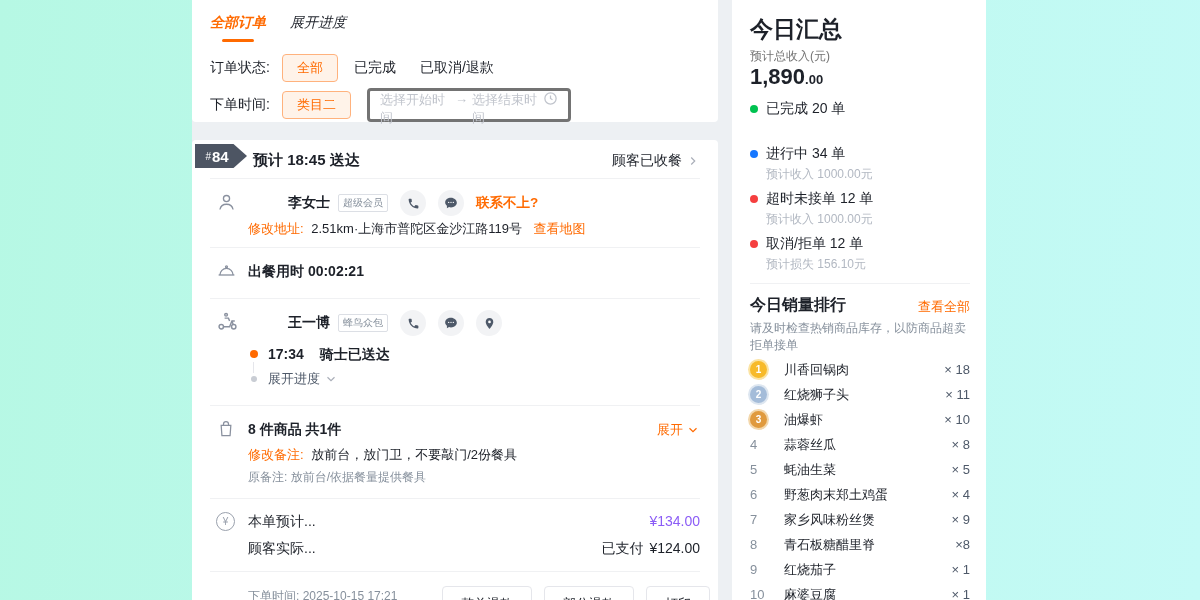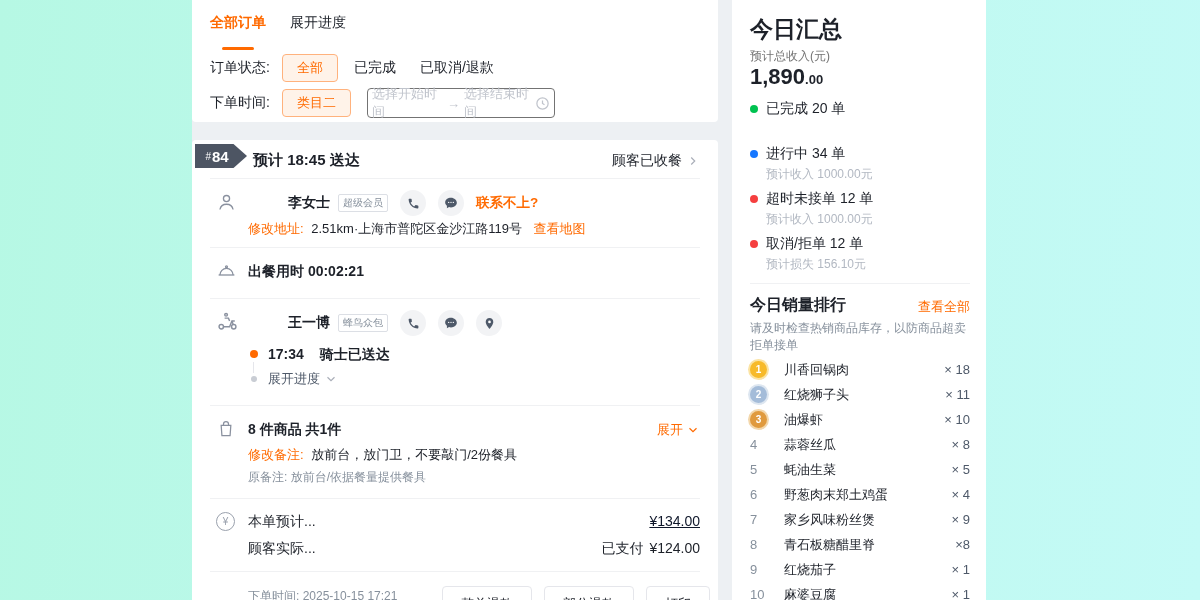--- a/index.html
+++ b/index.html
@@ -7,30 +7,30 @@
     background:linear-gradient(95deg,#b6f8e4 0%,#bef9ee 55%,#c4faf6 100%);
     font-family:"Liberation Sans","DejaVu Sans",sans-serif;color:#1d2129;}
   .content-bg{position:absolute;left:192px;top:0;width:794px;height:600px;background:#edf0f3;}
   .card{position:absolute;background:#fff;border-radius:4px;}
   .filter-card{left:192px;top:0;width:526px;height:122px;border-radius:0 0 4px 4px;}
   .order-card{left:192px;top:140px;width:526px;height:520px;}
   .right-panel{left:732px;top:0;width:254px;height:600px;background:#fff;border-radius:0;}
 
   
   .tabs{position:absolute;left:18px;top:14px;display:flex;gap:24px;}
-  .tab{font-size:14px;cursor:pointer;position:relative;padding-bottom:18px;}
+  .tab{font-size:14px;cursor:pointer;position:relative;padding-bottom:10px;font-style:italic;}
   .tab.active{color:#ff6a00;font-weight:bold;}
   .tab.active:after{content:"";position:absolute;left:50%;transform:translateX(-50%);bottom:0;width:32px;height:3px;border-radius:2px;background:#ff6a00;}
   .frow{position:absolute;left:18px;display:flex;align-items:center;font-size:14px;}
   .frow-label{margin-right:12px;}
   .pill{background:#fff3e9;border:1px solid #ffb27d;color:#ff6a00;border-radius:4px;
     font-size:13px;padding:4px 14px;margin-right:16px;cursor:pointer;}
   .opt{margin-right:24px;cursor:pointer;}
-  .daterange{display:flex;align-items:center;border:1px solid #737373;border-radius:4px;
-    height:28px;padding:0 4px;width:178px;justify-content:space-between;color:#c0c4cc;font-size:13px;cursor:pointer;}
+  .daterange{display:flex;align-items:flex-start;border:3px solid #737373;border-radius:4px;
+    height:28px;padding:0 10px;width:178px;justify-content:space-between;color:#c0c4cc;font-size:13px;cursor:pointer;}
   .daterange .arrow{color:#c0c4cc;margin:0 4px;}
 
   
   .od-div{position:absolute;left:18px;right:18px;height:1px;background:#f0f1f3;}
   .order-badge{position:absolute;left:3px;top:4px;width:44px;height:24px;background:#4d5563;color:#fff;
     clip-path:polygon(0 0,74% 0,100% 50%,74% 100%,0 100%);display:flex;align-items:center;justify-content:center;padding-right:8px;}
   .order-badge .hash{font-size:10px;margin-right:1px;}
   .order-badge .num{font-size:15px;font-weight:bold;}
   .eta{position:absolute;left:61px;top:11px;font-size:15px;font-weight:bold;}
   .status-link{position:absolute;right:18px;top:12px;font-size:14px;display:flex;align-items:center;cursor:pointer;}
@@ -50,21 +50,21 @@
   .tl-dot2{position:absolute;width:6px;height:6px;border-radius:50%;background:#c9cdd4;left:59px;}
   .tl-event{position:absolute;left:76px;font-size:14px;font-weight:bold;}
   .tl-event .t{margin-right:12px;}
   .expand-progress{position:absolute;left:76px;font-size:13px;color:#4e5969;display:flex;align-items:center;cursor:pointer;}
   .goods-expand{position:absolute;right:18px;color:#ff6a00;font-size:13px;display:flex;align-items:center;cursor:pointer;}
   .note-line{position:absolute;left:56px;font-size:13px;}
   .note-line .lbl{color:#ff6a00;margin-right:4px;}
   .orig-note{position:absolute;left:56px;font-size:12px;color:#86909c;}
   .price-label{position:absolute;left:56px;font-size:14px;}
   .price-right{position:absolute;right:18px;font-size:14px;}
-  .red{color:#0f172a;text-decoration:underline;}
+  .red{color:#8b5cf6;}
   .yuan-circle{width:17px;height:17px;border:1.3px solid #9aa1ad;border-radius:50%;color:#9aa1ad;
     font-size:10px;display:flex;align-items:center;justify-content:center;}
   .order-time{position:absolute;left:56px;top:448px;font-size:12px;color:#86909c;}
   .foot-btns{position:absolute;right:8px;top:446px;display:flex;gap:12px;}
   .foot-btn{border:1px solid #e5e6eb;background:#fff;border-radius:4px;font-size:13px;color:#1d2129;
     padding:8px 18px;cursor:pointer;font-family:inherit;}
 
   
   .rp-title{position:absolute;left:18px;top:14px;font-size:23px;font-weight:bold;}
   .rp-income-label{position:absolute;left:18px;top:48px;font-size:12px;color:#737373;}

